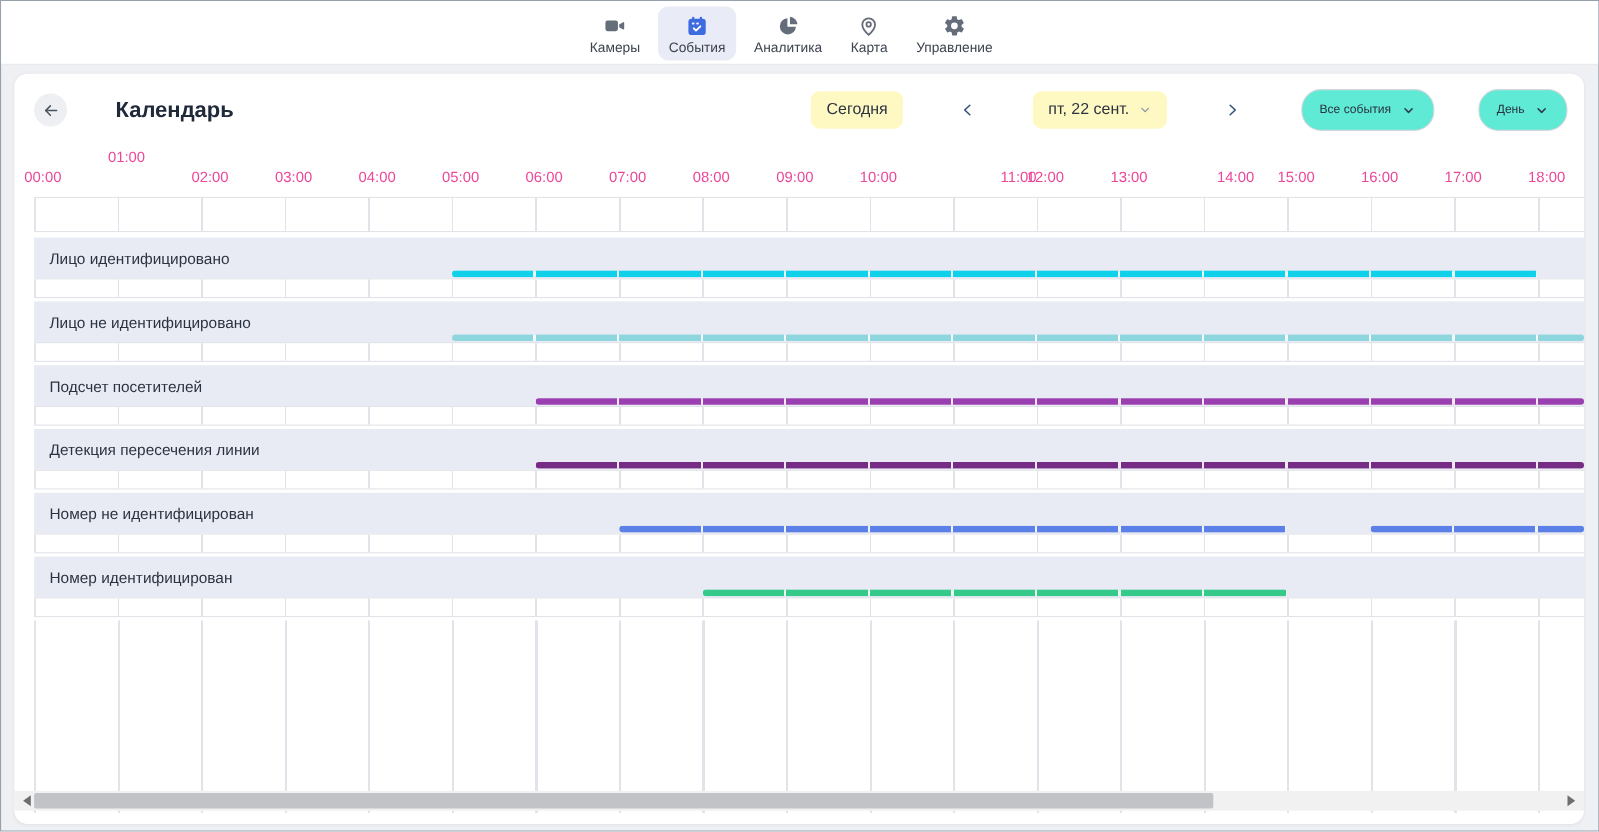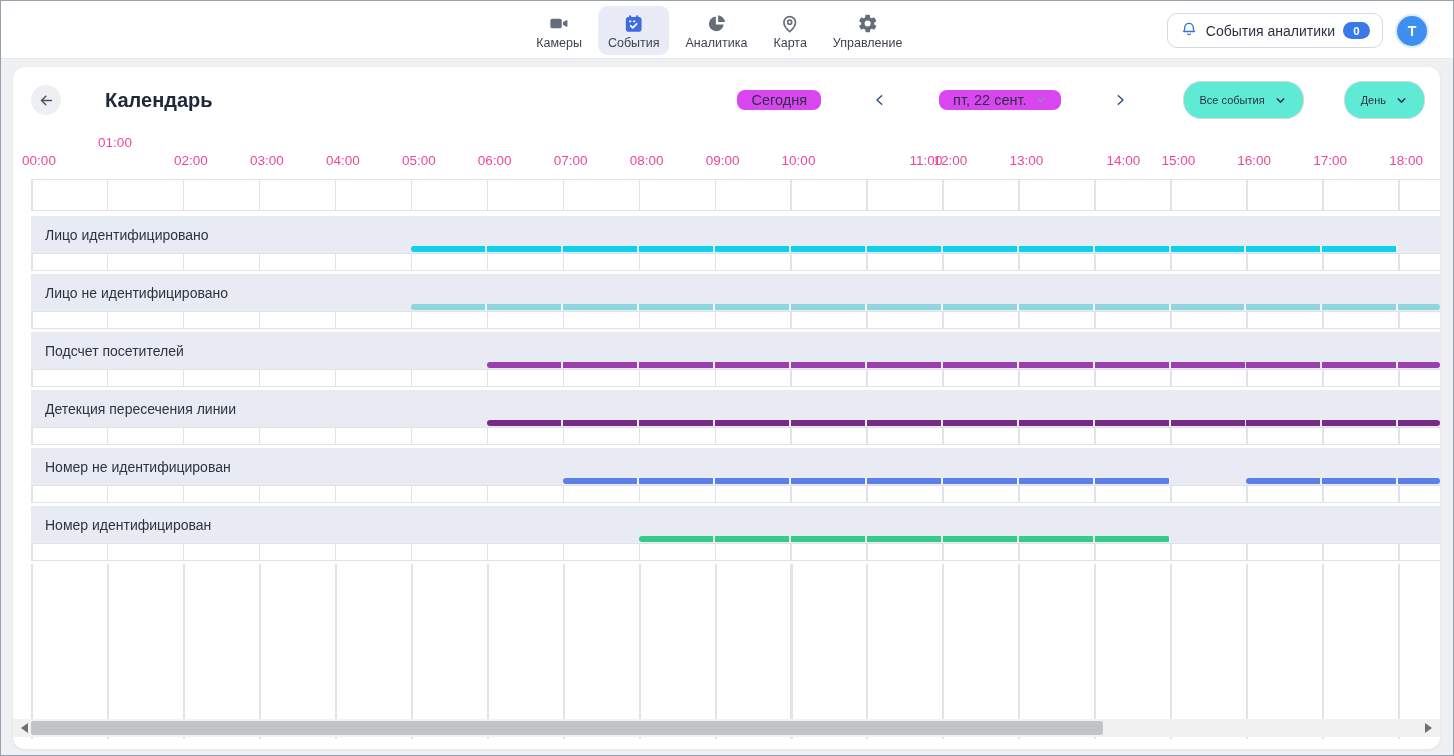--- a/index.html
+++ b/index.html
@@ -27,21 +27,21 @@
     box-shadow:0 0 0 2px #dcebfd;cursor:pointer;}
   
   .panel{position:absolute;left:12px;right:13px;top:66px;bottom:6px;background:#fff;
     border-radius:12px;box-shadow:0 1px 3px rgba(40,50,70,.08);overflow:hidden;}
   .cal-toolbar{position:absolute;left:18px;right:15px;top:14px;height:38px;
     display:flex;align-items:center;gap:32px;}
   .back-btn{width:30px;height:30px;border-radius:50%;background:#edeff3;color:#4a5260;
     display:flex;align-items:center;justify-content:center;font-size:17px;cursor:pointer;flex:none;}
   .cal-title{font-size:20px;font-weight:bold;color:#20293a;margin-left:12px;}
   .tb-spacer{flex:1;}
-  .tb-btn-gray{height:20px;padding:0 14px;background:#d946ef;border-radius:8px;
+  .tb-btn-gray{height:34px;padding:0 14px;background:#fef9c3;border-radius:8px;
     display:flex;align-items:center;gap:8px;font-size:14.5px;color:#2b3240;cursor:pointer;white-space:nowrap;}
   .tb-chev{width:34px;height:34px;display:flex;align-items:center;justify-content:center;cursor:pointer;}
   .pill{height:36px;padding:0 16px;background:#5eead4;border:1px solid #d3d7dd;border-radius:18px;
     display:flex;align-items:center;gap:9px;font-size:11px;color:#2b3240;cursor:pointer;white-space:nowrap;}
   .ml8{margin-left:8px;} .ml10{margin-left:10px;} .ml14{margin-left:14px;}
   
   .cal-body{position:absolute;inset:0;}
   .hour-label{position:absolute;transform:translateX(-50%);font-size:13.5px;color:#ec4899;white-space:nowrap;}
   .cellband{position:absolute;border-top:1px solid #e2e3e8;border-bottom:1px solid #e2e3e8;
     background-image:repeating-linear-gradient(90deg,#e2e3e8 0 1.5px,transparent 1.5px 75.95px);}
@@ -106,33 +106,20 @@
         </div>
         <div class="nav-item">
           <span class="ico">
             <svg width="21" height="21" viewBox="0 0 24 24" fill="#656d7a">
               <path d="M19.4 13c.04-.33.06-.66.06-1s-.02-.67-.06-1l2.1-1.65a.5.5 0 0 0 .12-.64l-2-3.46a.5.5 0 0 0-.6-.22l-2.49 1a7.3 7.3 0 0 0-1.73-1l-.38-2.65A.5.5 0 0 0 13.93 2h-4a.5.5 0 0 0-.5.42l-.38 2.65c-.63.26-1.2.6-1.73 1l-2.49-1a.5.5 0 0 0-.6.22l-2 3.46a.5.5 0 0 0 .12.64L4.56 11c-.04.33-.06.66-.06 1s.02.67.06 1l-2.11 1.65a.5.5 0 0 0-.12.64l2 3.46c.14.24.42.34.6.22l2.49-1c.53.4 1.1.74 1.73 1l.38 2.65c.04.24.25.42.5.42h4c.25 0 .46-.18.5-.42l.38-2.65a7.3 7.3 0 0 0 1.73-1l2.49 1c.23.1.5 0 .6-.22l2-3.46a.5.5 0 0 0-.12-.64zM11.93 15.5a3.5 3.5 0 1 1 0-7 3.5 3.5 0 0 1 0 7z"></path>
             </svg>
           </span>
                  <span class="lbl">Управление</span>
         </div>
       </div>
-    <div class="hdr-right">
-      <div class="notif-btn">
-        <span class="ico">
-          <svg width="18" height="18" viewBox="0 0 24 24" fill="none" stroke="#3a6fe0" stroke-width="1.8" stroke-linecap="round" stroke-linejoin="round">
-            <path d="M6.3 10.2a5.7 5.7 0 1 1 11.4 0c0 3.8 1.4 5.1 1.4 5.1H4.9s1.4-1.3 1.4-5.1z"></path>
-            <path d="M10.4 18.6a1.8 1.8 0 0 0 3.2 0"></path>
-          </svg>
-        </span>
-        <span class="txt">События аналитики</span>
-        <span class="badge">0</span>
-      </div>
-      <div class="avatar">T</div>
-    </div>
   </div>
 
   <div class="panel">
     <div class="cal-toolbar">
       <div class="back-btn">
         <svg width="17" height="17" viewBox="0 0 24 24" fill="none" stroke="#4a5260" stroke-width="2" stroke-linecap="round" stroke-linejoin="round">
           <path d="M19 12H5"></path>
             <path d="M11 6l-6 6 6 6"></path>
         </svg>
       </div>

